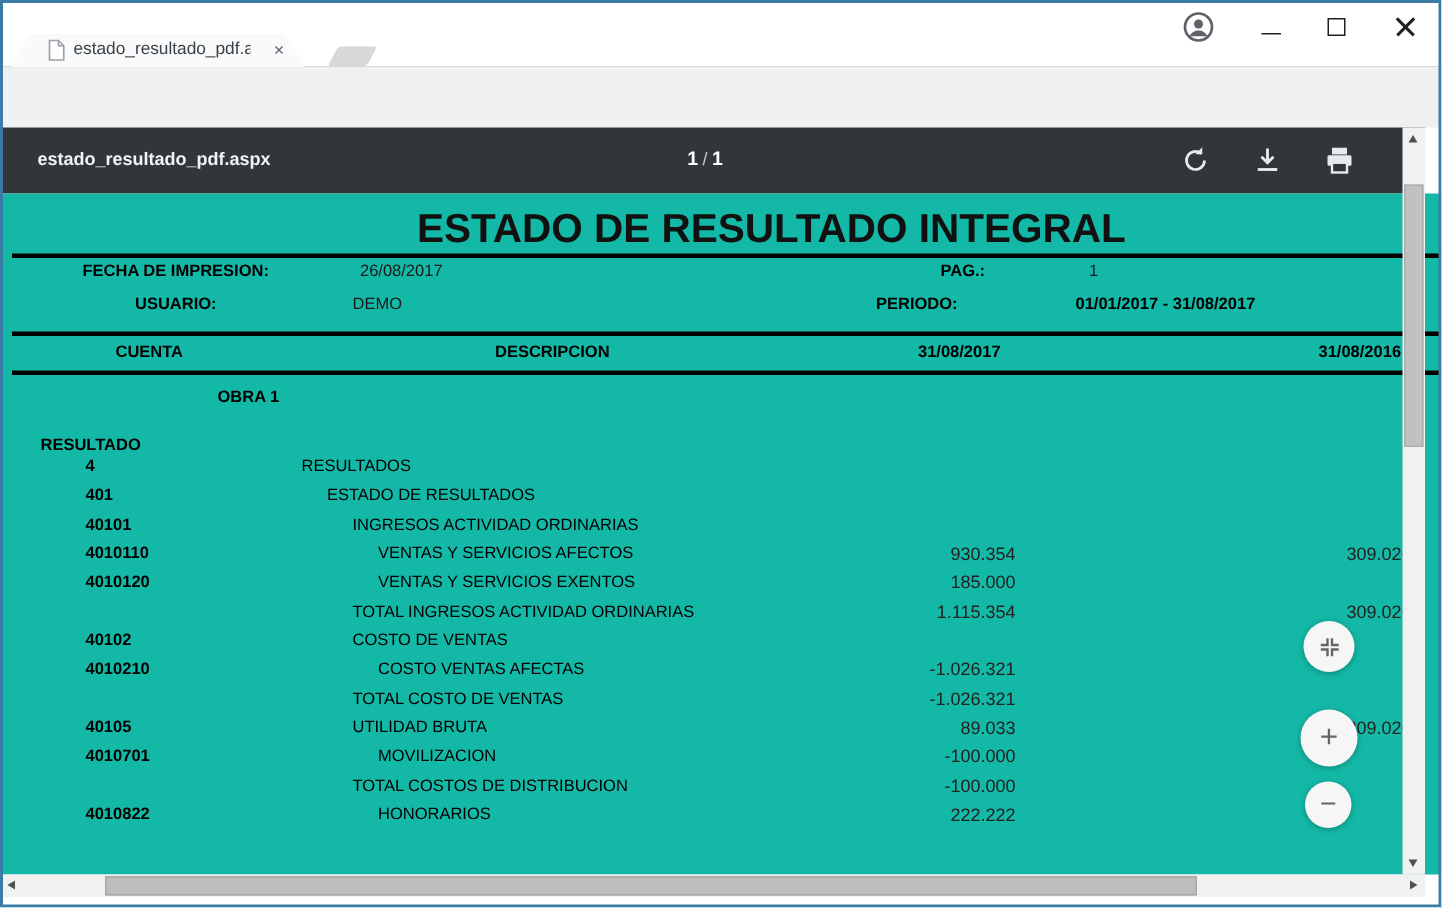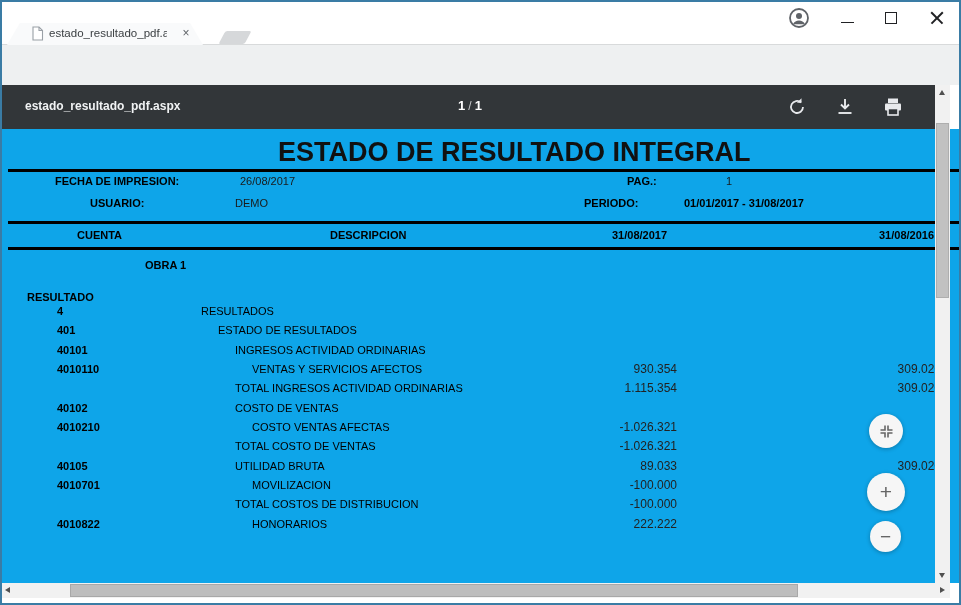--- a/index.html
+++ b/index.html
@@ -39,21 +39,21 @@
   .menu-dots i { width:3.4px; height:3.4px; border-radius:50%; background:#5f6368; }
 
   
   .pdf-toolbar { position:absolute; left:0; top:85px; width:950px; height:44px; background:#323639; }
   .pdf-filename { position:absolute; left:25px; top:14px; font-size:12px; font-weight:600; color:#f1f3f4; }
   .pdf-pageinfo { position:absolute; left:430px; top:13px; width:80px; text-align:center; font-size:13px; font-weight:600; color:#fff; }
   .pdf-pageinfo .sep { color:#c8cacc; font-weight:400; font-size:12px; padding:0 3px; }
   .pdf-tool { position:absolute; top:96px; width:22px; height:22px; cursor:pointer; }
 
   
-  .pdf-page { position:absolute; left:0; top:129px; width:961px; height:454px; background:#0ea5e9; overflow:hidden; }
+  .pdf-page { position:absolute; left:0; top:129px; width:961px; height:454px; background:#14b8a6; overflow:hidden; }
   .doc-title { position:absolute; left:278px; top:8px; font-size:27px; font-weight:700; color:#111; letter-spacing:0; white-space:nowrap; }
   .hrule { position:absolute; left:8px; right:0; height:3px; background:#000; }
   .r1 { top:40px; } .r2 { top:92px; } .r3 { top:118px; }
   .doc-lbl { position:absolute; font-size:11px; font-weight:700; color:#000; white-space:nowrap; }
   .doc-val { position:absolute; font-size:11px; font-weight:400; color:#1a1a1a; white-space:nowrap; }
   .doc-val-b { position:absolute; font-size:11px; font-weight:700; color:#000; white-space:nowrap; }
   .col-hdr { position:absolute; top:100px; font-size:11px; font-weight:700; color:#000; white-space:nowrap; }
   #report-rows { position:absolute; left:0; top:173px; width:961px; }
   .trow { position:relative; height:19.35px; }
   .trow .c-cuenta { position:absolute; left:57px; top:3px; font-size:11px; font-weight:700; color:#000; }
@@ -194,21 +194,21 @@
     <div class="doc-title">ESTADO DE RESULTADO INTEGRAL</div>
     <div class="hrule r1"></div>
 
     <span class="doc-lbl" style="left:55px; top:46px;">FECHA DE IMPRESION:</span>
     <span class="doc-val" style="left:240px; top:46px;">26/08/2017</span>
     <span class="doc-lbl" style="left:627px; top:46px;">PAG.:</span>
     <span class="doc-val" style="left:726px; top:46px;">1</span>
     <span class="doc-lbl" style="left:90px; top:68px;">USUARIO:</span>
     <span class="doc-val" style="left:235px; top:68px;">DEMO</span>
     <span class="doc-lbl" style="left:584px; top:68px;">PERIODO:</span>
-    <span class="doc-val-b" style="left:684px; top:68px;">01/01/2017 - 31/08/2017</span>
+    <span class="doc-val-b" style="left:717px; top:68px;">01/01/2017 - 31/08/2017</span>
 
     <div class="hrule r2"></div>
     <span class="col-hdr" style="left:77px;">CUENTA</span>
     <span class="col-hdr" style="left:330px;">DESCRIPCION</span>
     <span class="col-hdr" style="left:612px;">31/08/2017</span>
     <span class="col-hdr" style="left:879px;">31/08/2016</span>
     <div class="hrule r3"></div>
 
     <span class="doc-lbl" style="left:145px; top:130px;">OBRA 1</span>
     <span class="doc-lbl" style="left:27px;  top:162px;">RESULTADO</span>
@@ -235,20 +235,26 @@
       <span class="c-v16"></span>
     </div>
 
     <div class="trow">
       <span class="c-cuenta">4010110</span>
       <span class="c-desc" style="left: 252px;">VENTAS Y SERVICIOS AFECTOS</span>
       <span class="c-v17">930.354</span>
       <span class="c-v16">309.026</span>
     </div>
 
+    <div class="trow">
+      <span class="c-cuenta">4010120</span>
+      <span class="c-desc" style="left: 252px;">VENTAS Y SERVICIOS EXENTOS</span>
+      <span class="c-v17">185.000</span>
+      <span class="c-v16"></span>
+    </div>
 
     <div class="trow">
       <span class="c-cuenta"></span>
       <span class="c-desc" style="left: 235px;">TOTAL INGRESOS ACTIVIDAD ORDINARIAS</span>
       <span class="c-v17">1.115.354</span>
       <span class="c-v16">309.026</span>
     </div>
 
     <div class="trow">
       <span class="c-cuenta">40102</span>

